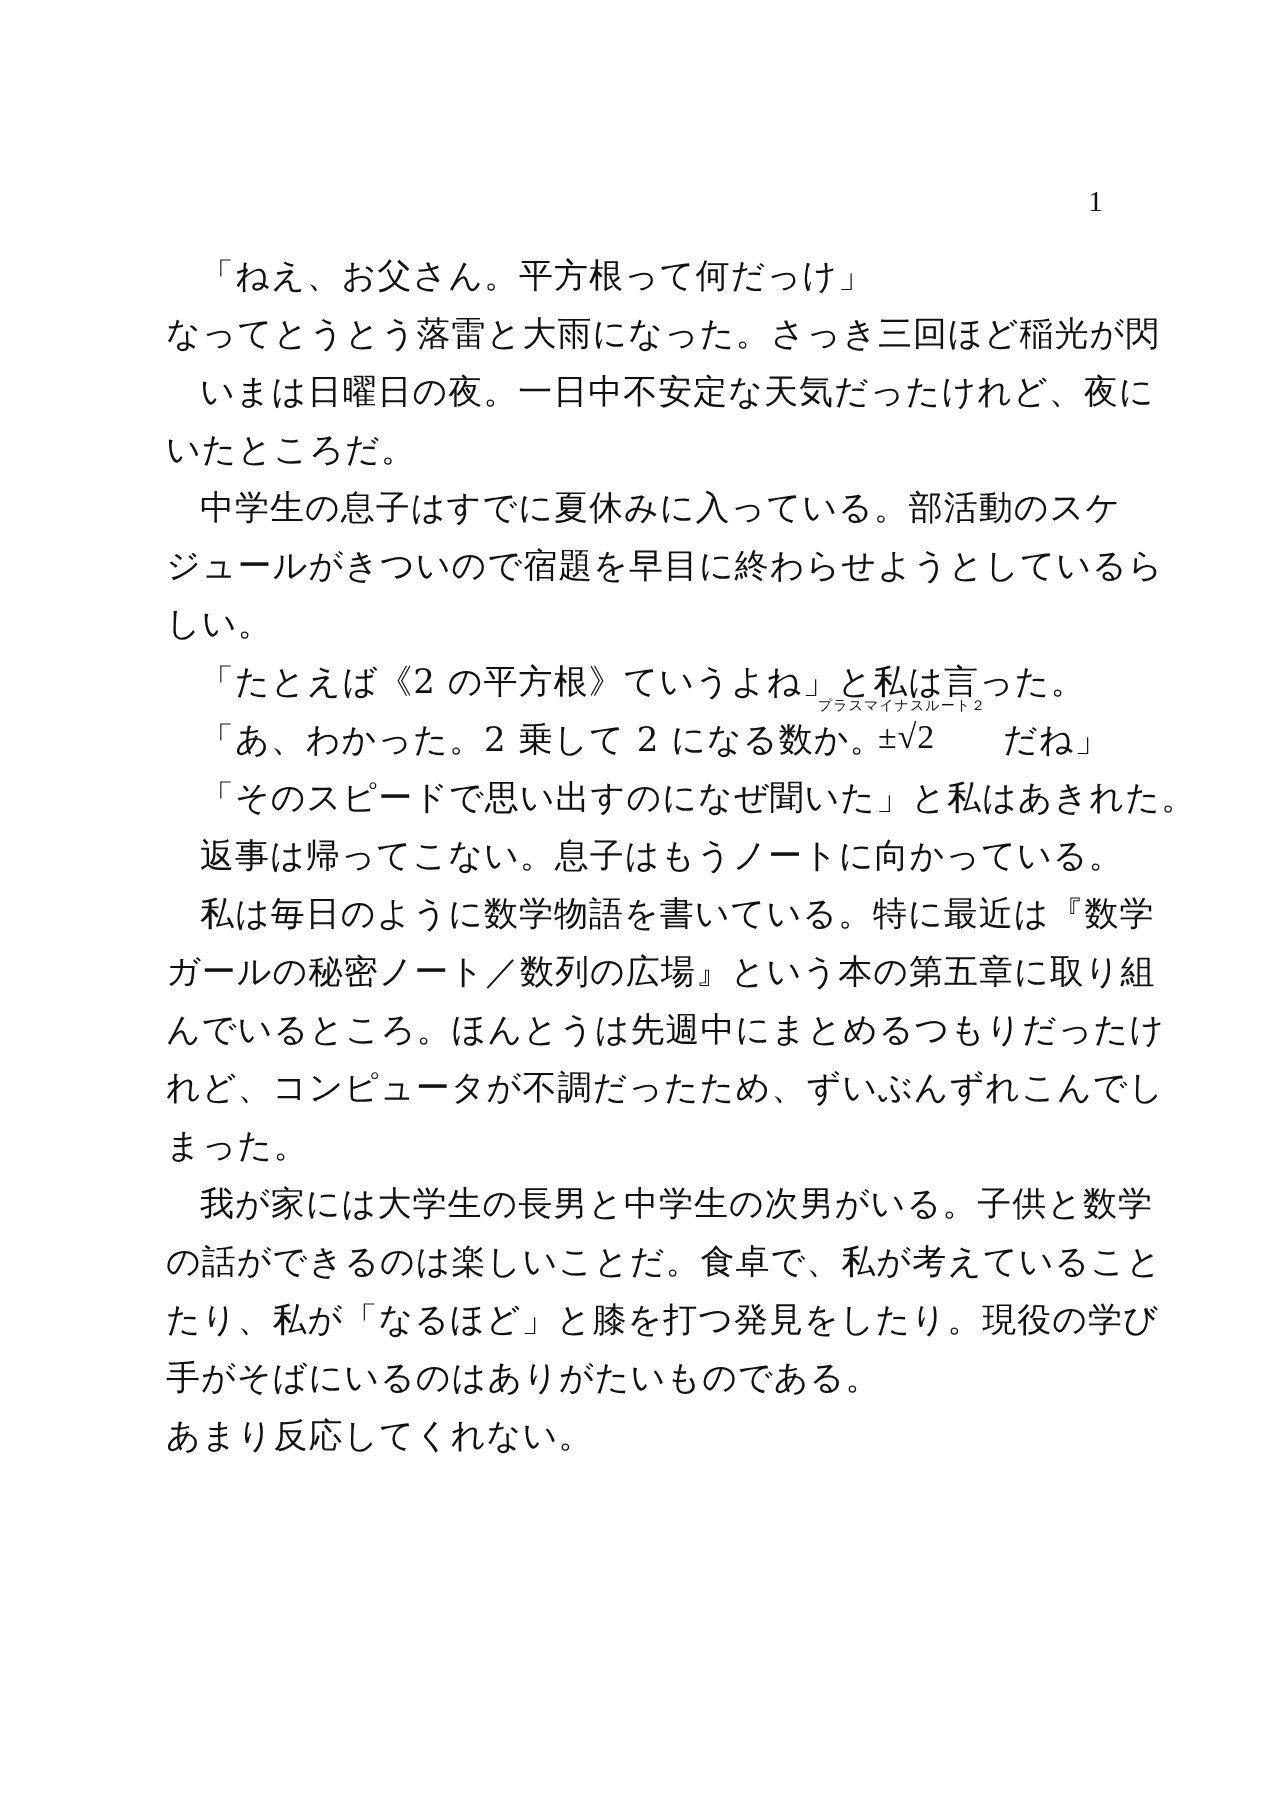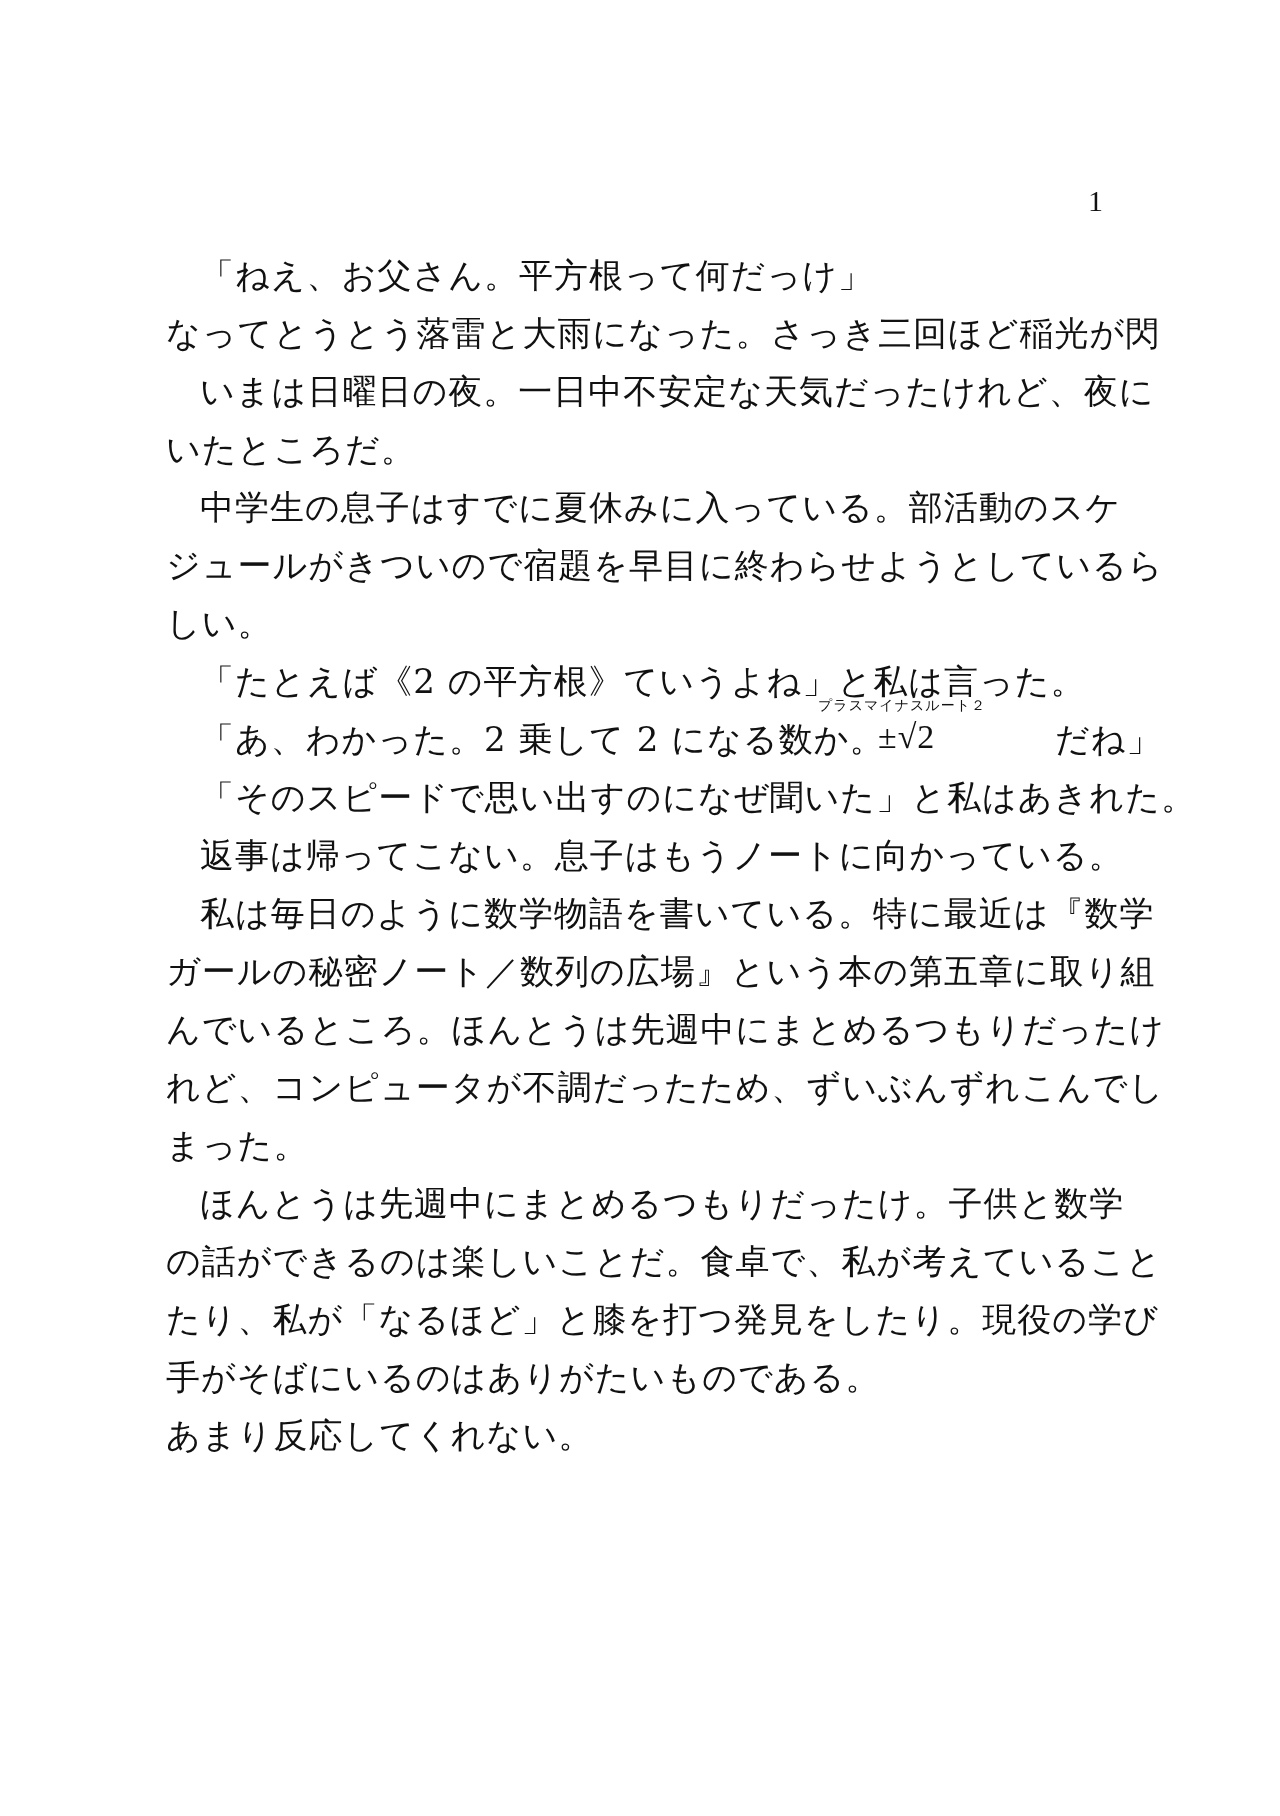--- a/index.html
+++ b/index.html
@@ -9,21 +9,21 @@
                  font-family: "Liberation Serif", "DejaVu Serif", serif; }
   .body-text { position: absolute; left: 166px; top: 258px; width: 950px; }
   .line { height: 58px; font-size: 34px; line-height: 34px; white-space: nowrap;
           letter-spacing: 1px; position: relative; }
   .indent { padding-left: 34px; }
   .math-line { position: relative; }
   .ruby { position: absolute; left: 652px; top: -24px; font-size: 14px;
           line-height: 14px; letter-spacing: 1px; text-align: center; }
   .math { position: absolute; left: 712px; top: -2px; font-size: 34px;
           font-family: "Liberation Serif", "DejaVu Serif", serif; }
-  .after-math { position: absolute; left: 889px; top: 0; }
+  .after-math { position: absolute; left: 837px; top: 0; }
 </style>
 </head>
 <body>
 
 <div class="page-number">1</div>
 
 <div class="body-text">
   <div class="line indent">「ねえ、お父さん。平方根って何だっけ」</div>
   <div class="line">なってとうとう落雷と大雨になった。さっき三回ほど稲光が閃</div>
   <div class="line indent">いまは日曜日の夜。一日中不安定な天気だったけれど、夜に</div>
@@ -38,18 +38,18 @@
     <span class="math">±√2</span>
     <span class="after-math">だね」</span>
   </div>
   <div class="line indent">「そのスピードで思い出すのになぜ聞いた」と私はあきれた。</div>
   <div class="line indent">返事は帰ってこない。息子はもうノートに向かっている。</div>
   <div class="line indent">私は毎日のように数学物語を書いている。特に最近は『数学</div>
   <div class="line">ガールの秘密ノート／数列の広場』という本の第五章に取り組</div>
   <div class="line">んでいるところ。ほんとうは先週中にまとめるつもりだったけ</div>
   <div class="line">れど、コンピュータが不調だったため、ずいぶんずれこんでし</div>
   <div class="line">まった。</div>
-  <div class="line indent">ほんとうは先週中にまとめるつもりだったけ。子供と数学</div>
+  <div class="line indent">我が家には大学生の長男と中学生の次男がいる。子供と数学</div>
   <div class="line">の話ができるのは楽しいことだ。食卓で、私が考えていること</div>
   <div class="line">たり、私が「なるほど」と膝を打つ発見をしたり。現役の学び</div>
   <div class="line">手がそばにいるのはありがたいものである。</div>
   <div class="line">あまり反応してくれない。</div>
 </div>
 
 </body></html>

